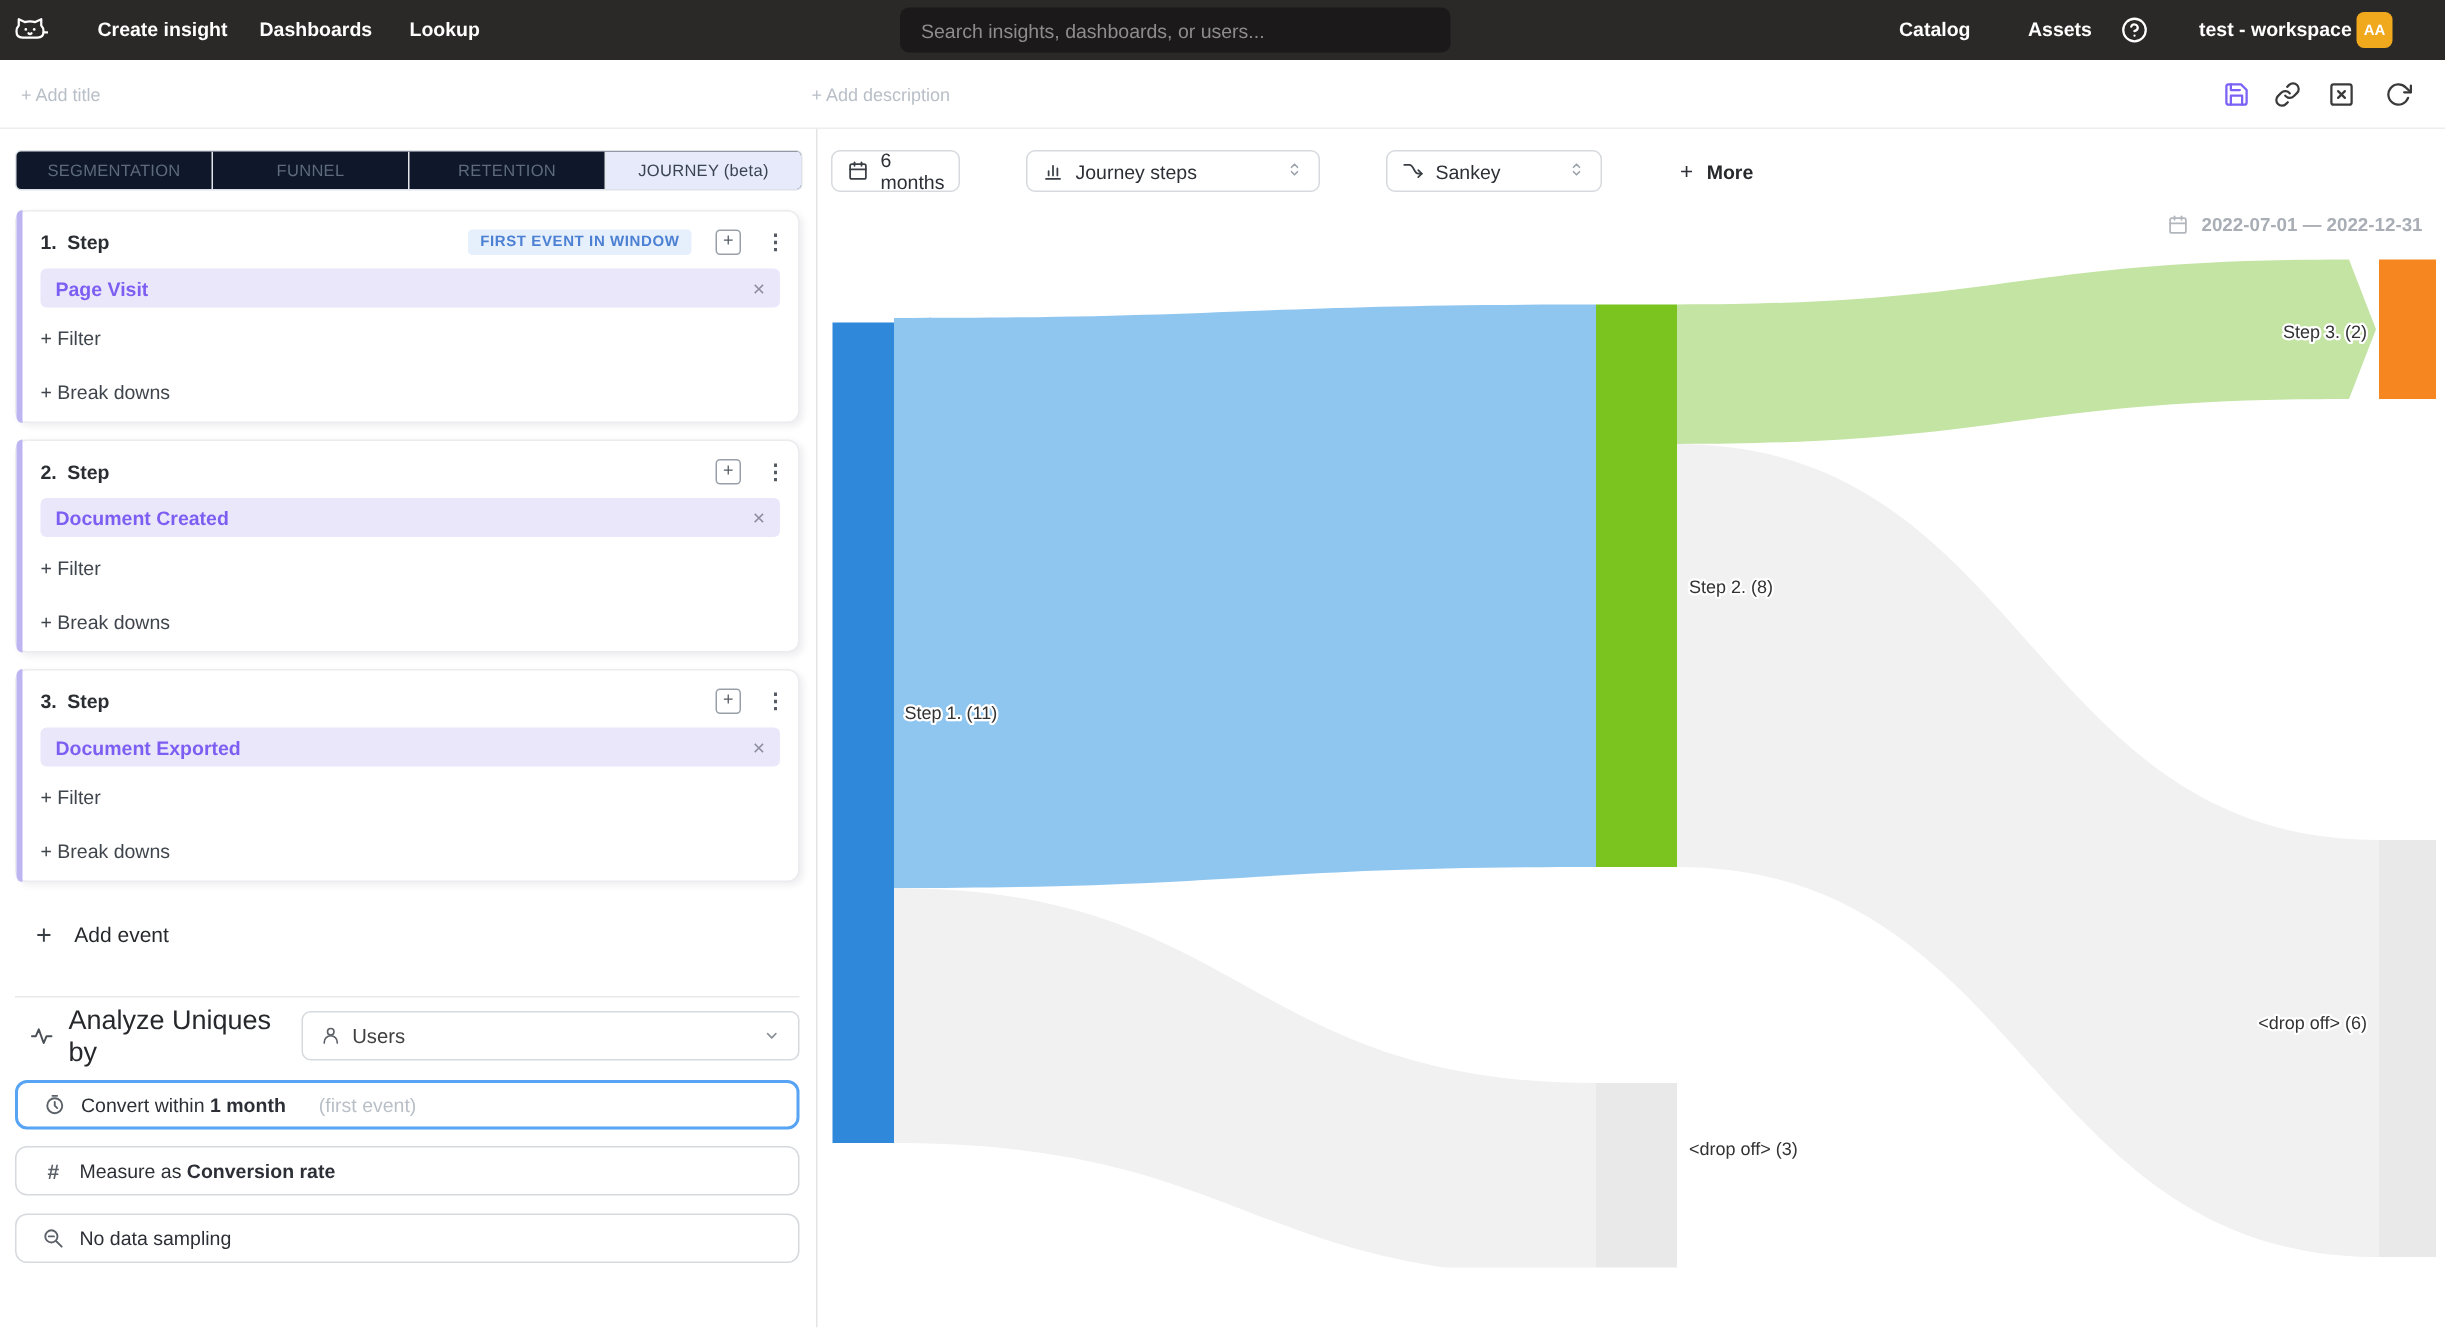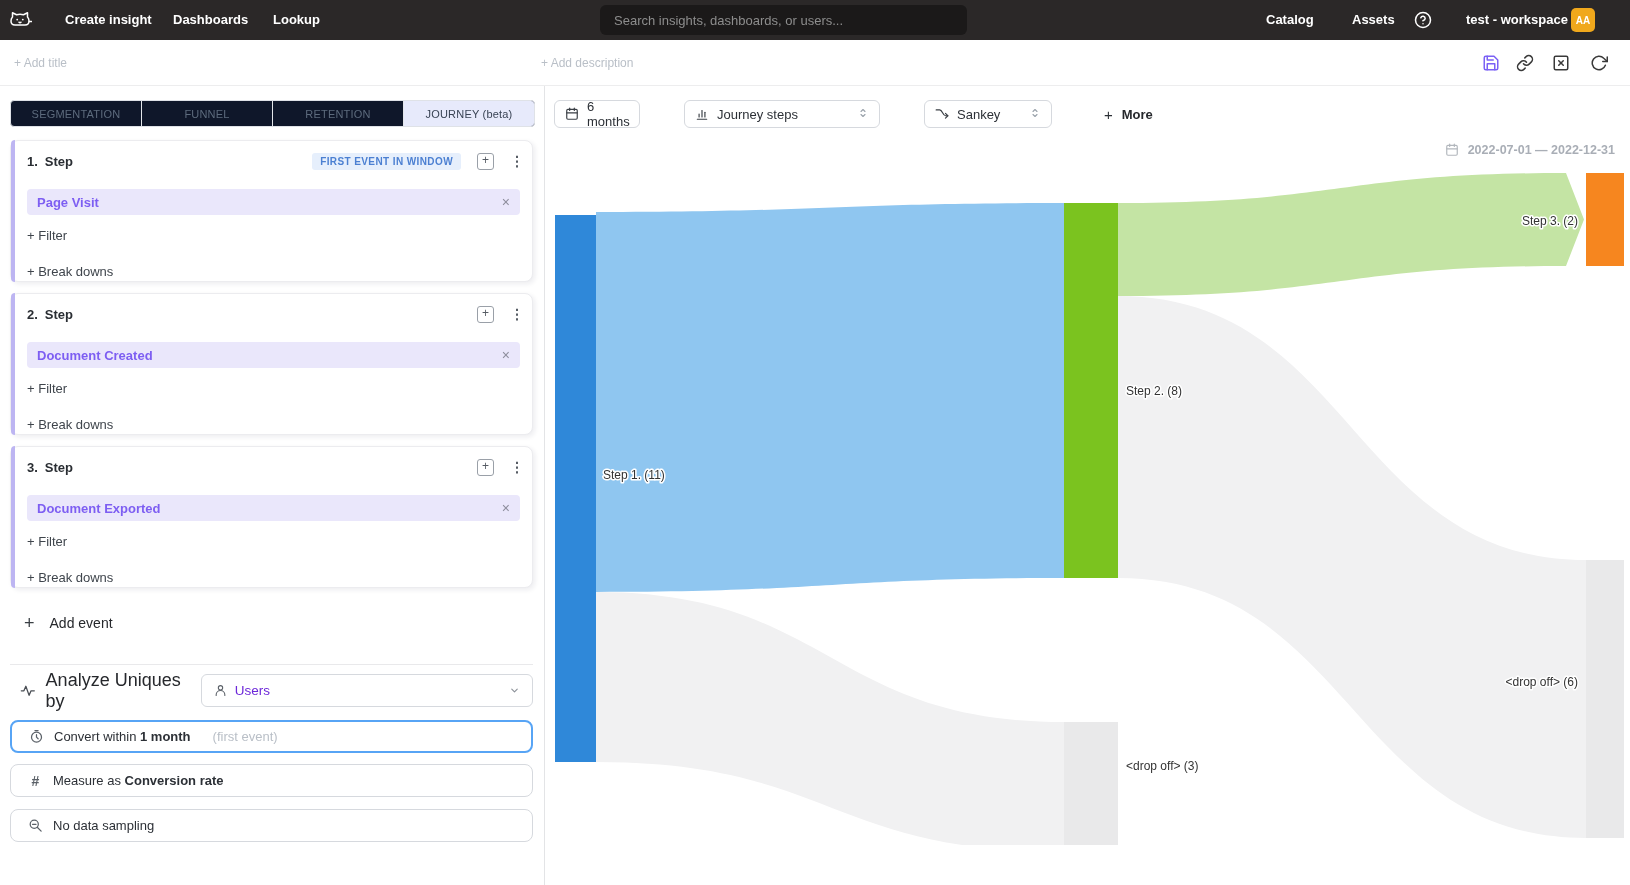--- a/index.html
+++ b/index.html
@@ -29,55 +29,55 @@
   .card{position:relative;height:142px;border:1px solid #ececef;border-radius:8px;background:#fff;box-shadow:2px 2px 5px rgba(25,25,60,.08);
         margin-bottom:11px;box-sizing:border-box;padding:10px 12px 0 16px;}
   .accent{position:absolute;left:0;top:-1px;bottom:-1px;width:4px;background:#bdb5f2;border-radius:8px 0 0 8px;}
   .card-head{display:flex;align-items:center;height:20px;font-size:13px;color:#2a2e33;}
   .step-num{font-weight:700;margin-right:7px;}
   .step-title{font-weight:700;}
   .head-right{margin-left:auto;display:flex;align-items:center;gap:16px;}
   .badge{font-size:10px;font-weight:600;letter-spacing:.4px;color:#4c80d2;background:#e6effc;padding:3px 8px;border-radius:3px;white-space:nowrap;cursor:default;margin-left:44px;}
   .plus-btn{width:15px;height:15px;border:1px solid #9aa0a8;border-radius:3px;color:#565c64;font-size:12px;line-height:13px;text-align:center;cursor:pointer;background:#fff;}
   .dots{color:#565c64;font-size:14px;width:10px;text-align:center;cursor:pointer;font-weight:700;}
-  .pill{margin-top:18px;height:26px;background:#eae7fb;border-radius:4px;display:flex;align-items:center;padding:0 10px;cursor:pointer;}
+  .pill{margin-top:8px;height:26px;background:#eae7fb;border-radius:4px;display:flex;align-items:center;padding:0 10px;cursor:pointer;}
   .pill-label{color:#7d5ef2;font-weight:700;font-size:13px;}
   .pill-close{margin-left:auto;color:#8d8d9c;font-size:14px;cursor:pointer;}
   .linkline{margin-top:13px;font-size:13px;color:#3f454c;cursor:pointer;width:max-content;}
   .linkline.second{margin-top:21px;}
   .add-event{position:absolute;left:24px;top:522px;height:30px;display:flex;align-items:center;gap:15px;cursor:pointer;}
   .add-event .plus{font-size:18px;color:#3a3f44;font-weight:400;}
   .add-event .lbl{font-size:14px;color:#26282c;}
   .hr{position:absolute;left:10px;top:578px;width:523px;border-top:1px solid #e9e9eb;}
   .analyze{position:absolute;left:20px;top:588px;width:513px;height:33px;display:flex;align-items:center;}
   .analyze .aicon{width:16px;height:16px;color:#4a4f55;}
   .analyze .albl{margin-left:10px;font-size:18px;color:#26282c;}
   .select-box{margin-left:auto;width:340px;height:33px;border:1px solid #d6d9de;border-radius:6px;display:flex;align-items:center;
-              padding:0 12px;box-sizing:border-box;background:#fff;cursor:pointer;font-size:13.5px;color:#6d28d9;}
+              padding:0 12px;box-sizing:border-box;background:#fff;cursor:pointer;font-size:13.5px;color:#404040;}
   .select-box .picon{width:13px;height:13px;color:#5b6168;margin-right:8px;}
   .select-box .caret{margin-left:auto;width:11px;height:11px;color:#8b9098;}
   .optbox{position:absolute;left:10px;width:523px;height:33px;border:1px solid #d6d9de;border-radius:8px;display:flex;align-items:center;
           padding:0 17px;box-sizing:border-box;font-size:13px;color:#2c3036;background:#fff;gap:10px;cursor:pointer;}
   .optbox .oicon{width:15px;height:15px;color:#5b6168;flex:none;}
   .optbox .hash{font-size:14px;font-weight:700;color:#5b6168;width:15px;text-align:center;}
   .optbox b{font-weight:700;}
   .optbox .hint{color:#b9bfc7;margin-left:12px;}
   #convert{top:634px;border:2px solid #57a4f5;}
   #measure{top:678px;}
   #sampling{top:723px;}
   
   .rightpane{position:absolute;left:546px;top:86px;right:0;bottom:0;background:#fff;}
   .controls{position:absolute;left:8px;top:14px;display:flex;align-items:center;height:28px;gap:32px;}
   .ctl{display:flex;align-items:center;border:1px solid #d6d9de;border-radius:6px;height:28px;padding:0 10px;box-sizing:border-box;
        font-size:13px;color:#2c3036;background:#fff;gap:8px;cursor:pointer;}
   .ctl .cicon{width:14px;height:14px;color:#3a3f45;flex:none;}
   .ctl .updown{margin-left:auto;width:12px;height:14px;color:#9aa2ab;flex:none;}
   #ctl-period{width:86px;margin-right:12px;}
   #ctl-view{width:196px;margin-right:12px;}
-  #ctl-type{width:128px;}
+  #ctl-type{width:144px;}
   .more{display:flex;align-items:center;gap:9px;margin-left:20px;cursor:pointer;}
   .more .plus{font-size:15px;color:#2c3036;}
   .more .lbl{font-size:13px;font-weight:700;color:#26282c;}
   .daterow{position:absolute;right:15px;top:57px;display:flex;align-items:center;gap:9px;color:#a9aeb6;font-size:12.5px;font-weight:600;}
   .daterow .cicon{width:14px;height:14px;color:#b2b7bd;}
   .sankey{position:absolute;left:0;top:54px;width:1084px;height:705px;}
   .nodelabel{font-family:"Liberation Sans",sans-serif;font-size:12px;fill:#333;paint-order:stroke;stroke:#fff;stroke-width:3px;stroke-linejoin:round;}
 </style>
 </head>
 <body>

